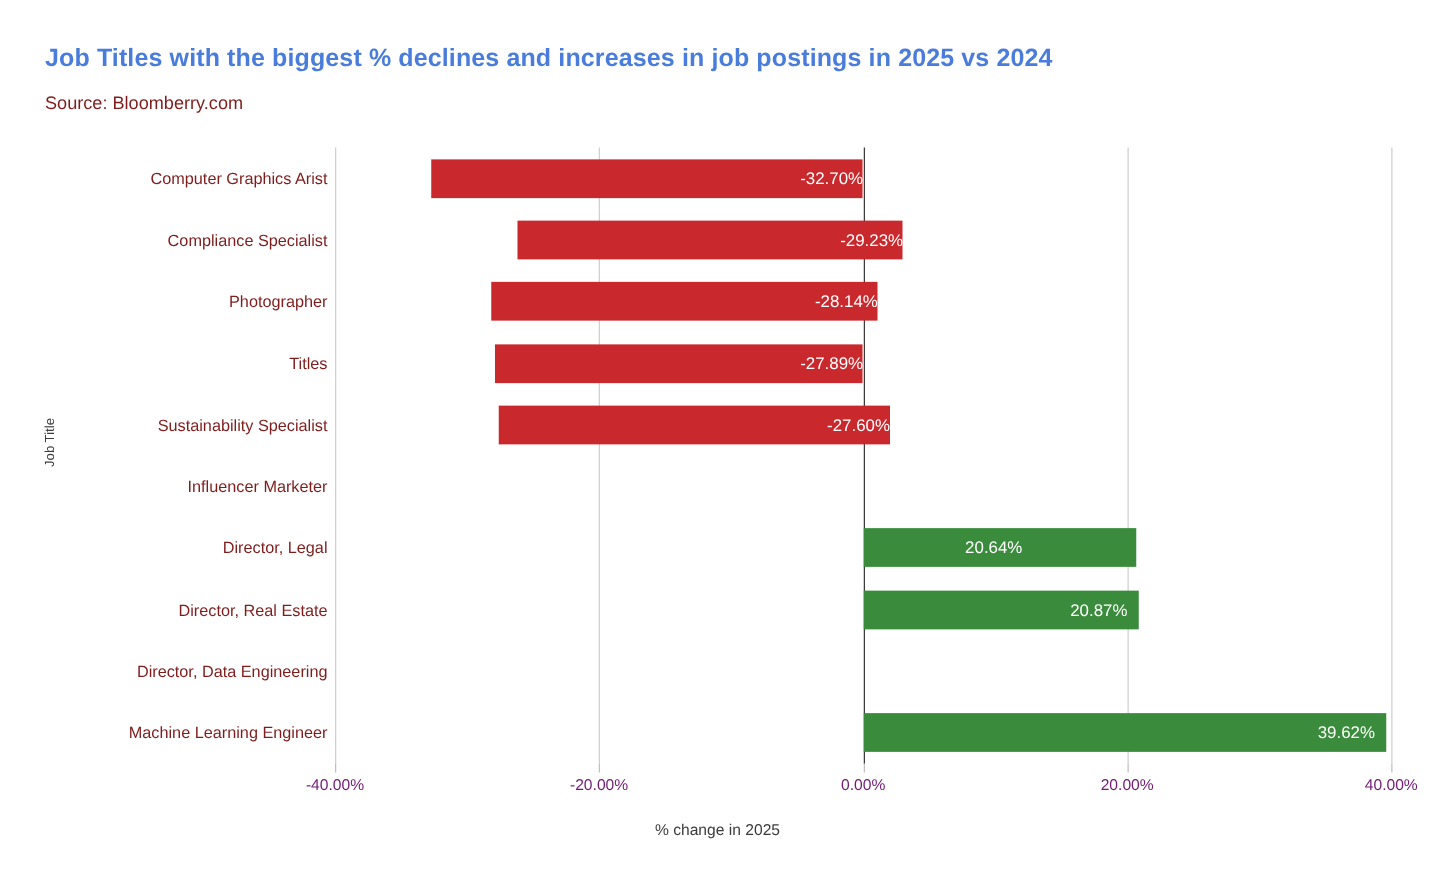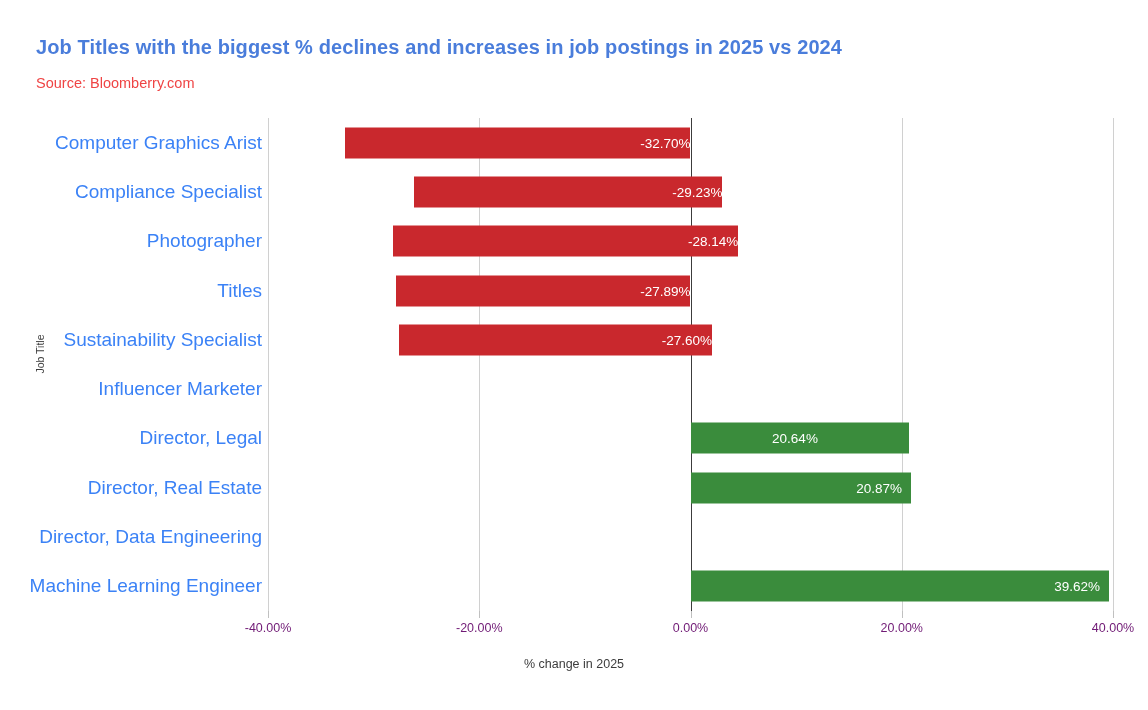--- a/index.html
+++ b/index.html
@@ -24,21 +24,21 @@
     font-weight: bold;
     color: #4a7ddb;
     letter-spacing: 0.1px;
     white-space: nowrap;
   }
   #chart-source {
     position: absolute;
     left: 36px;
     top: 75px;
     font-size: 14.5px;
-    color: #ef4444;
+    color: #7f1d1d;
     white-space: nowrap;
   }
 
   
   #plot-area {
     position: absolute;
     left: 268px;
     top: 118px;
     width: 845px;   
     height: 493px;
@@ -90,22 +90,22 @@
     color: #3c3c3c;
     transform: rotate(-90deg);
     transform-origin: center center;
     white-space: nowrap;
   }
 
   
   .cat-label {
     position: absolute;
     right: 0;
-    font-size: 19px;
-    color: #3b82f6;
+    font-size: 13px;
+    color: #7f1d1d;
     white-space: nowrap;
     transform: translateY(-50%);
   }
   #cat-labels {
     position: absolute;
     left: 0;
     top: 0;
     width: 262px;
     height: 710px;
   }
@@ -164,21 +164,21 @@
     <div class="gridline" style="left: 845px;"></div>
   </div>
 
 <div id="bars-layer" style="position:absolute;left:0;top:0;width:1148px;height:710px;">
     <div class="bar neg" style="left: 345.106px; width: 345.394px; top: 142.65px;">
       <span class="bar-label">-32.70%</span>
     </div>
     <div class="bar neg" style="left: 381.758px; width: 308.742px; top: 191.95px; margin-left: 32px;">
       <span class="bar-label">-29.23%</span>
     </div>
-    <div class="bar neg" style="left: 393.271px; width: 345px; top: 241.25px;">
+    <div class="bar neg" style="left: 393.271px; width: 309px; top: 241.25px;">
       <span class="bar-label">-28.14%</span>
     </div>
     <div class="bar neg" style="left: 395.912px; width: 294.588px; top: 290.55px;">
       <span class="bar-label">-27.89%</span>
     </div>
     <div class="bar neg" style="left: 398.975px; width: 313px; top: 339.85px;">
       <span class="bar-label">-27.60%</span>
     </div>
     <div class="bar pos" style="left: 690.5px; width: 218.01px; top: 438.45px; justify-content: center;">
       <span class="bar-label">20.64%</span>

